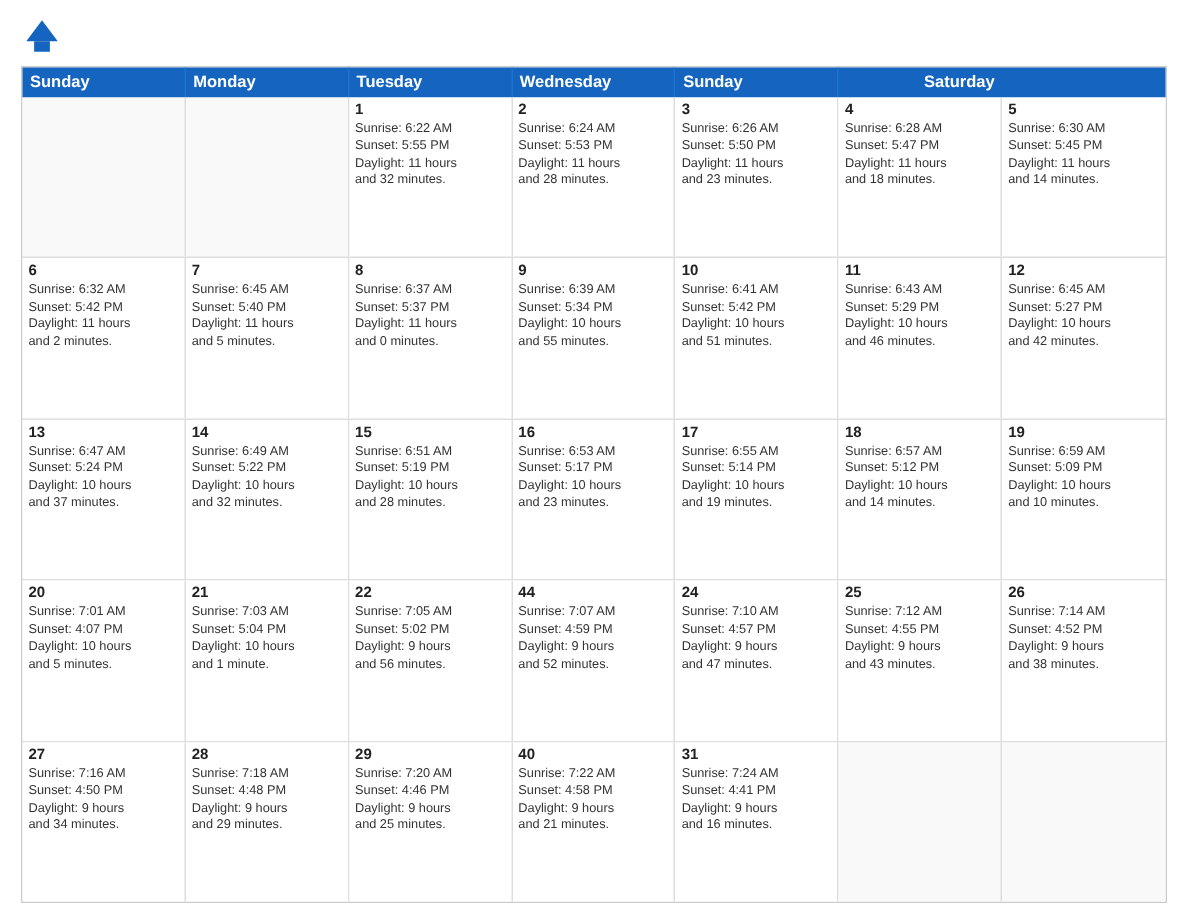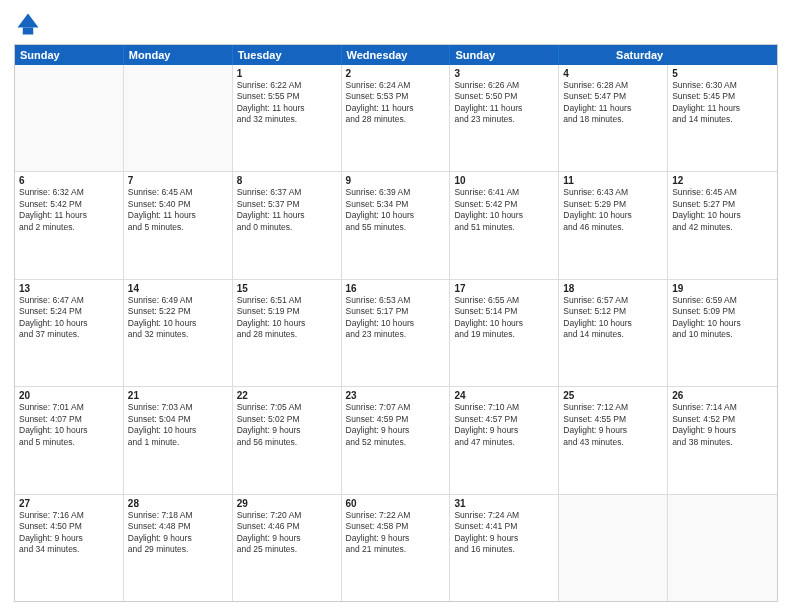--- a/index.html
+++ b/index.html
@@ -302,21 +302,21 @@
             <span class="cell-line">and 1 minute.</span>
           </div>
           <div class="cal-cell">
             <span class="day-num">22</span>
             <span class="cell-line">Sunrise: 7:05 AM</span>
             <span class="cell-line">Sunset: 5:02 PM</span>
             <span class="cell-line">Daylight: 9 hours</span>
             <span class="cell-line">and 56 minutes.</span>
           </div>
           <div class="cal-cell">
-            <span class="day-num">23</span>
+            <span class="day-num">44</span>
             <span class="cell-line">Sunrise: 7:07 AM</span>
             <span class="cell-line">Sunset: 4:59 PM</span>
             <span class="cell-line">Daylight: 9 hours</span>
             <span class="cell-line">and 52 minutes.</span>
           </div>
           <div class="cal-cell">
             <span class="day-num">24</span>
             <span class="cell-line">Sunrise: 7:10 AM</span>
             <span class="cell-line">Sunset: 4:57 PM</span>
             <span class="cell-line">Daylight: 9 hours</span>
@@ -353,21 +353,21 @@
             <span class="cell-line">and 29 minutes.</span>
           </div>
           <div class="cal-cell">
             <span class="day-num">29</span>
             <span class="cell-line">Sunrise: 7:20 AM</span>
             <span class="cell-line">Sunset: 4:46 PM</span>
             <span class="cell-line">Daylight: 9 hours</span>
             <span class="cell-line">and 25 minutes.</span>
           </div>
           <div class="cal-cell">
-            <span class="day-num">60</span>
+            <span class="day-num">40</span>
             <span class="cell-line">Sunrise: 7:22 AM</span>
             <span class="cell-line">Sunset: 4:58 PM</span>
             <span class="cell-line">Daylight: 9 hours</span>
             <span class="cell-line">and 21 minutes.</span>
           </div>
           <div class="cal-cell">
             <span class="day-num">31</span>
             <span class="cell-line">Sunrise: 7:24 AM</span>
             <span class="cell-line">Sunset: 4:41 PM</span>
             <span class="cell-line">Daylight: 9 hours</span>

